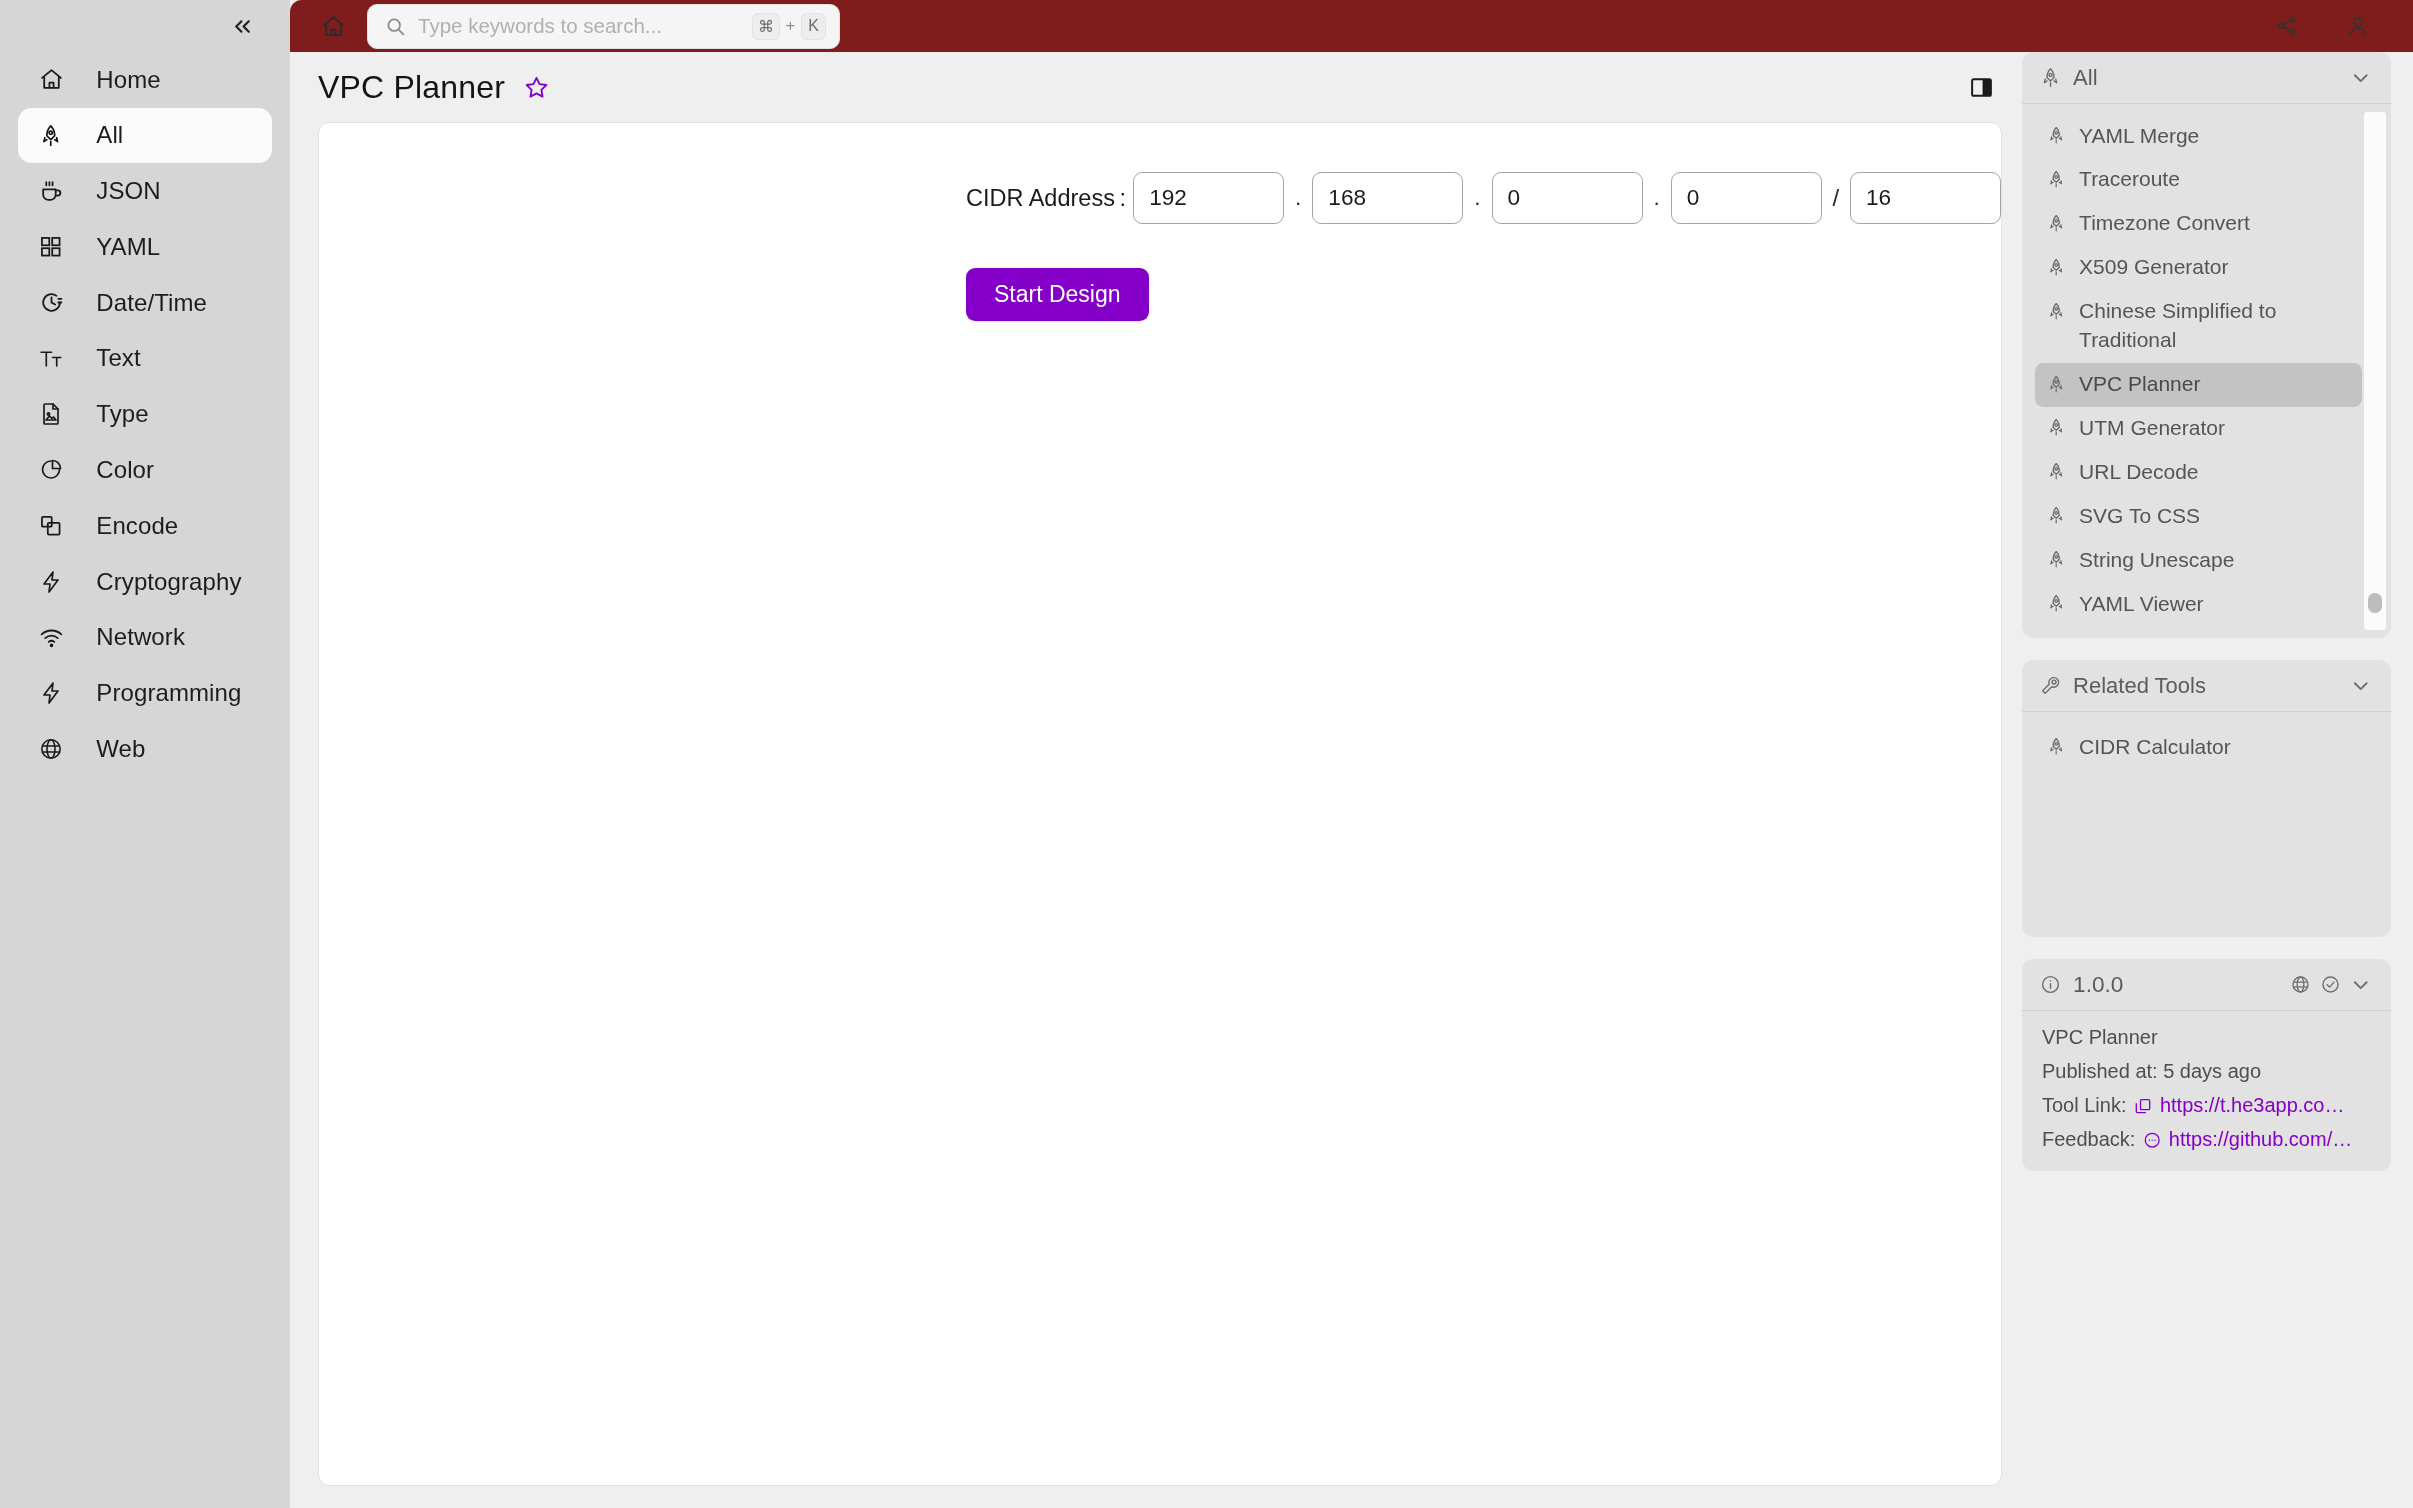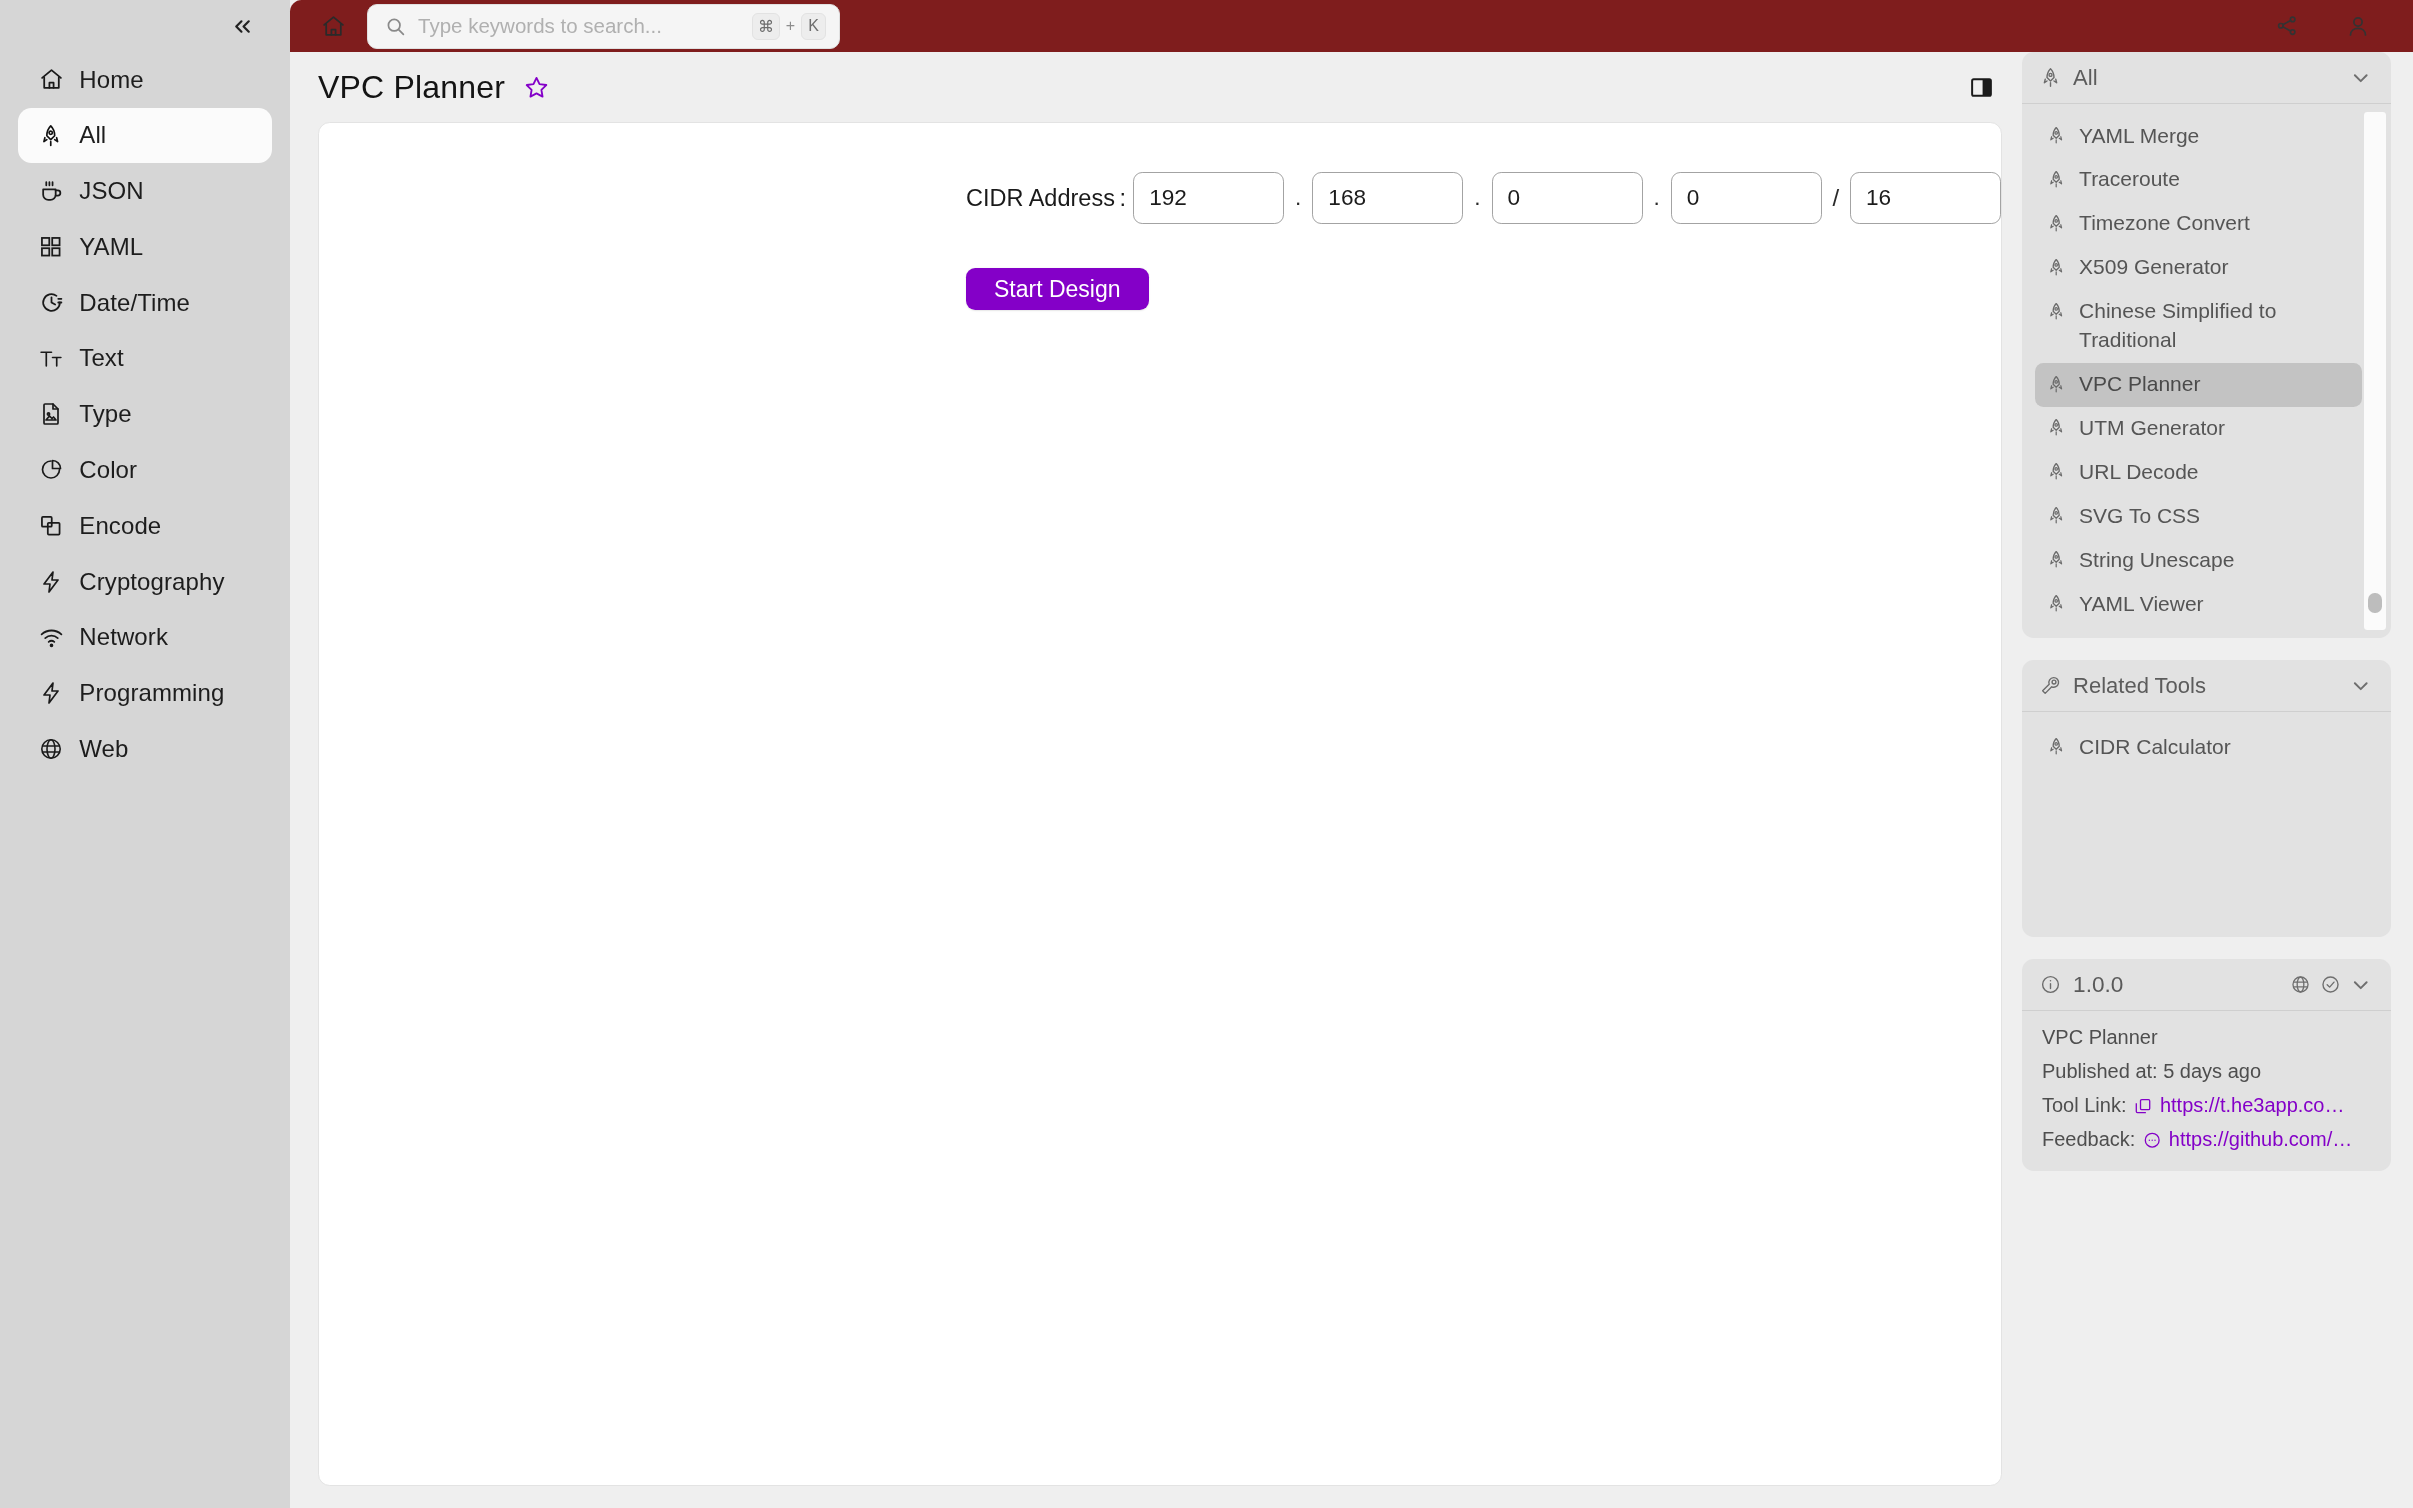--- a/index.html
+++ b/index.html
@@ -39,21 +39,21 @@
   }
   .nav {
     display: flex;
     flex-direction: column;
     padding: 0 18.4px;
     gap: 0.8px;
   }
   .nav-item {
     display: flex;
     align-items: center;
-    gap: 14px;
+    gap: 31px;
     height: 55px;
     padding: 0 18.4px;
     border-radius: 13.4px;
     cursor: pointer;
     color: #1d1d1d;
     font-size: 24px;
     letter-spacing: 0.1px;
   }
   .nav-item.active {
     background: #fbfbfb;
@@ -211,21 +211,21 @@
     color: #2a2a2a;
     user-select: none;
   }
   .sep.slash { font-size: 24px; }
   .start-btn {
     margin: 44px 0 0 647px;
     background: #8400c8;
     color: #fff;
     border: none;
     border-radius: 9.2px;
-    height: 42px;
+    height: 53px;
     padding: 0 28px;
     font-size: 23px;
     cursor: pointer;
     font-family: "Liberation Sans", sans-serif;
     box-shadow: 0 0.8px 1.7px rgba(0,0,0,0.10);
   }
 
   
   .rail {
     width: 391px;

